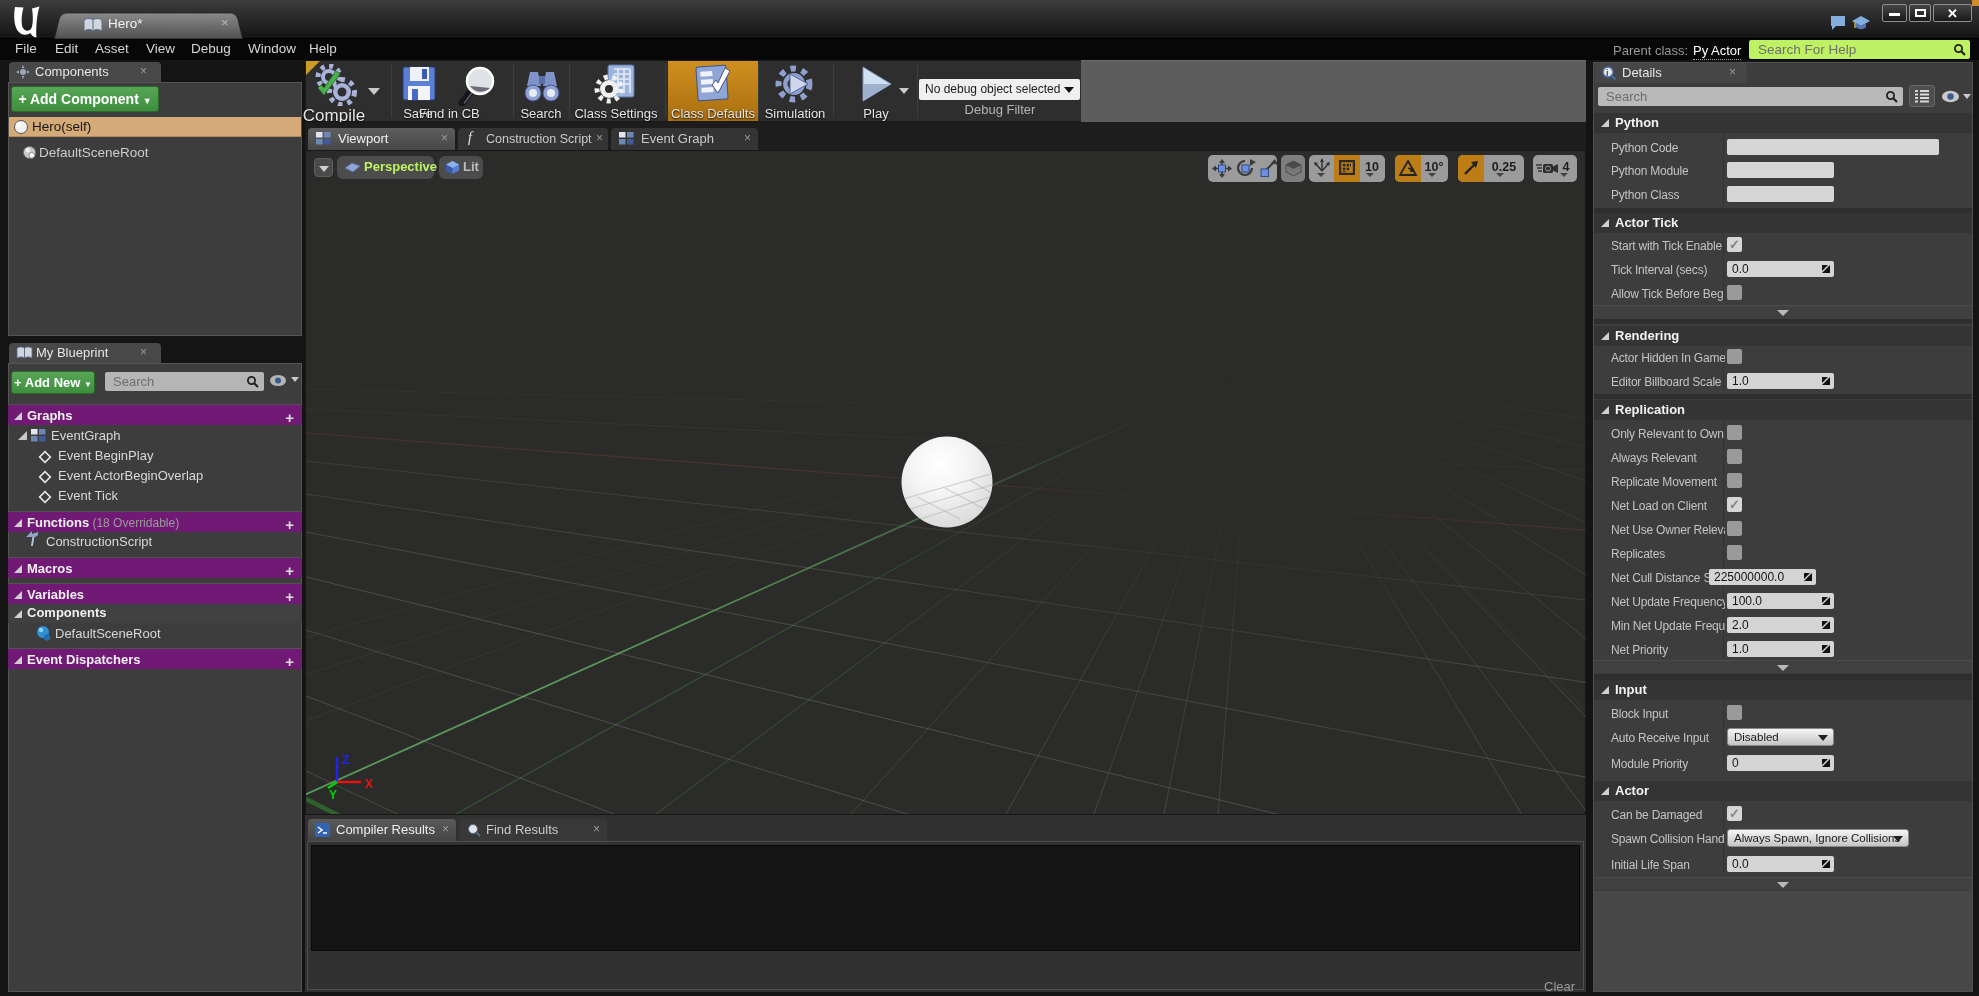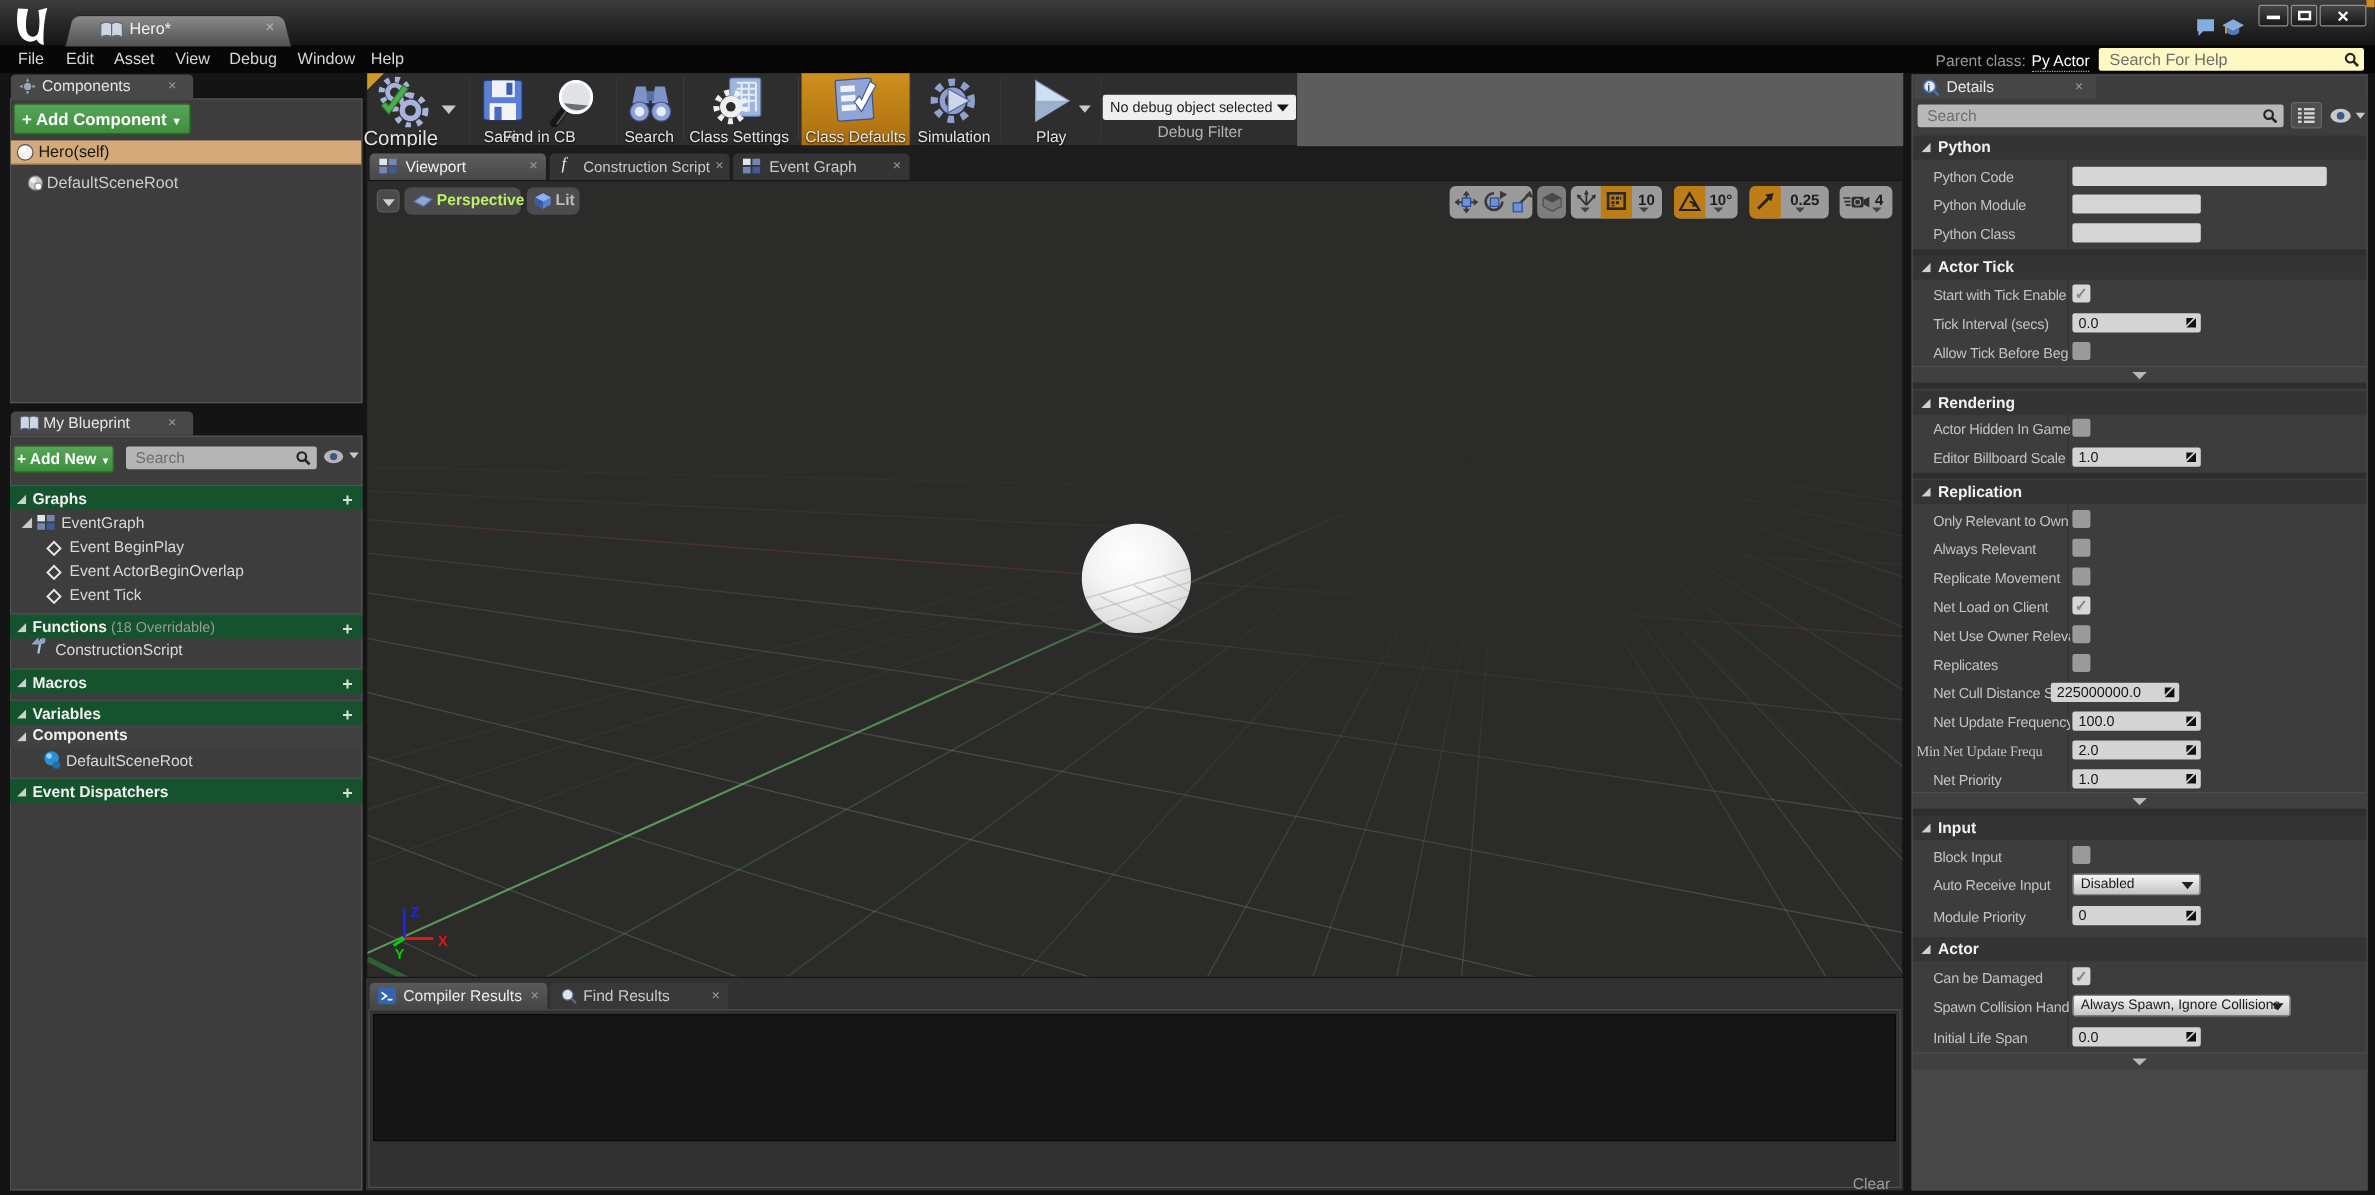--- a/index.html
+++ b/index.html
@@ -13,21 +13,21 @@
 .cb.un{background:#9a9a9a;}
 .cb.ch{background:#d6d6d6;color:#858585;font-size:13px;font-weight:bold;line-height:15px;text-align:center;}
 .numin{position:absolute;height:16px;background:#d4d4d4;border-radius:2px;color:#151515;font-size:12px;line-height:16px;padding-left:5px;}
 .rst{position:absolute;right:3px;top:3px;width:10px;height:10px;}
 .ddn{position:absolute;height:18px;background:linear-gradient(#f5f5f5,#c4c4c4);border:1px solid #8a8a8a;border-radius:3px;color:#1a1a1a;font-size:11.5px;line-height:16px;padding-left:6px;white-space:nowrap;overflow:hidden;}
 .dcar{position:absolute;right:5px;top:6px;width:0;height:0;border-left:5px solid transparent;border-right:5px solid transparent;border-top:6px solid #222;}
 .lbl{position:absolute;color:#c3c3c3;font-size:12px;letter-spacing:-0.2px;white-space:nowrap;overflow:hidden;}
 .dhdr{position:absolute;left:0;width:100%;height:20px;background:#343434;color:#f2f2f2;font-weight:bold;font-size:13px;line-height:20px;}
 .exp{position:absolute;left:0;width:100%;height:13px;background:#404040;border-top:1px solid #4c4c4c;}
 .expt{position:absolute;left:50%;top:4px;margin-left:-6px;width:0;height:0;border-left:6px solid transparent;border-right:6px solid transparent;border-top:6px solid #b9b9b9;}
-.bphdr{position:absolute;left:0;width:100%;height:21px;background:#14532d;border-top:1px solid #515151;color:#f0f0f0;font-weight:bold;font-size:13px;line-height:21px;}
+.bphdr{position:absolute;left:0;width:100%;height:21px;background:#701a75;border-top:1px solid #515151;color:#f0f0f0;font-weight:bold;font-size:13px;line-height:21px;}
 .plus{position:absolute;right:8px;top:2px;color:#dcdcdc;font-size:15px;font-weight:bold;}
 .mbrow{position:absolute;color:#d8d8d8;font-size:13px;white-space:nowrap;}
 .vtool{position:absolute;top:155px;height:27px;background:#9b9b9b;border-radius:5px;}
 .vcell{position:absolute;top:155px;height:27px;}
 .vnum{color:#1e1e1e;font-size:12.5px;font-weight:bold;text-align:center;}
 .vcar{position:absolute;left:50%;margin-left:-4px;bottom:2px;width:0;height:0;border-left:4px solid transparent;border-right:4px solid transparent;border-top:4px solid #444;}
 </style></head><body>
 
 <div class="abs" style="left:0;top:0;width:1979px;height:39px;background:linear-gradient(#3c3c3c,#141414);border-bottom:1px solid #000;"></div>
 <svg class="abs" style="left:9px;top:3px;" width="38" height="36" viewBox="0 0 38 36">
@@ -60,21 +60,21 @@
 <div class="abs" style="left:0;top:39px;width:1979px;height:21px;background:#070707;"></div>
 <div class="abs" style="left:15px;top:41px;color:#d6d6d6;font-size:13.5px;">File</div>
 <div class="abs" style="left:55px;top:41px;color:#d6d6d6;font-size:13.5px;">Edit</div>
 <div class="abs" style="left:95px;top:41px;color:#d6d6d6;font-size:13.5px;">Asset</div>
 <div class="abs" style="left:146px;top:41px;color:#d6d6d6;font-size:13.5px;">View</div>
 <div class="abs" style="left:191px;top:41px;color:#d6d6d6;font-size:13.5px;">Debug</div>
 <div class="abs" style="left:248px;top:41px;color:#d6d6d6;font-size:13.5px;">Window</div>
 <div class="abs" style="left:309px;top:41px;color:#d6d6d6;font-size:13.5px;">Help</div>
 <div class="abs" style="left:1613px;top:43px;color:#989898;font-size:13px;">Parent class:</div>
 <div class="abs" style="left:1693px;top:43px;color:#fff;font-size:13px;border-bottom:1px dotted #aaa;padding-bottom:1px;">Py Actor</div>
-<div class="abs" style="left:1749px;top:40px;width:221px;height:19px;background:#fef9c3;border-radius:2px;color:#6e6e6e;font-size:13.5px;line-height:19px;padding-left:9px;">Search For Help
+<div class="abs" style="left:1749px;top:40px;width:221px;height:19px;background:#bef264;border-radius:2px;color:#6e6e6e;font-size:13.5px;line-height:19px;padding-left:9px;">Search For Help
 <svg class="abs" style="right:4px;top:3px;" width="13" height="13" viewBox="0 0 13 13">
       <circle cx="5.5" cy="5.5" r="3.6" fill="none" stroke="#222" stroke-width="1.8"></circle>
       <line x1="8.2" y1="8.2" x2="12" y2="12" stroke="#222" stroke-width="2.2"></line>
     </svg></div>
 
 <div class="abs" style="left:8px;top:62px;width:294px;height:274px;">
  <div class="abs tab" style="left:1px;top:0;width:152px;height:20px;background:#484848;">
    <svg class="abs" style="left:7px;top:3px;" width="15" height="14" viewBox="0 0 15 14">
         <circle cx="7" cy="7" r="3" fill="#9aa7bb"></circle>
         <path d="M7,0 L8.4,3 L5.6,3 Z M7,14 L8.4,11 L5.6,11 Z M0,7 L3,5.6 L3,8.4 Z M14,7 L11,5.6 L11,8.4 Z" fill="#9aa7bb"></path>
@@ -569,21 +569,21 @@
     <div class="lbl" style="left:17px;top:508px;width:114px;">Net Cull Distance Squ</div>
     <div class="numin" style="left:115px;top:506px;width:107px;">225000000.0<svg class="rst" width="10" height="10" viewBox="0 0 10 10">
         <path d="M9,1 L9,9 L1,9 Z" fill="#111"></path>
         <path d="M1,1 L7,1 L1,7 Z" fill="#111"></path>
       </svg></div>
     <div class="lbl" style="left:17px;top:532px;width:114px;">Net Update Frequency</div>
     <div class="numin" style="left:133px;top:530px;width:107px;">100.0<svg class="rst" width="10" height="10" viewBox="0 0 10 10">
         <path d="M9,1 L9,9 L1,9 Z" fill="#111"></path>
         <path d="M1,1 L7,1 L1,7 Z" fill="#111"></path>
       </svg></div>
-    <div class="lbl" style="left:3px;top:556px;width:114px;font-family:Liberation Serif, serif;">Min Net Update Frequ</div>
+    <div class="lbl" style="left:17px;top:556px;width:114px;">Min Net Update Frequ</div>
     <div class="numin" style="left:133px;top:554px;width:107px;">2.0<svg class="rst" width="10" height="10" viewBox="0 0 10 10">
         <path d="M9,1 L9,9 L1,9 Z" fill="#111"></path>
         <path d="M1,1 L7,1 L1,7 Z" fill="#111"></path>
       </svg></div>
     <div class="lbl" style="left:17px;top:580px;width:114px;">Net Priority</div>
     <div class="numin" style="left:133px;top:578px;width:107px;">1.0<svg class="rst" width="10" height="10" viewBox="0 0 10 10">
         <path d="M9,1 L9,9 L1,9 Z" fill="#111"></path>
         <path d="M1,1 L7,1 L1,7 Z" fill="#111"></path>
       </svg></div>
     <div class="exp" style="top:597px;">

